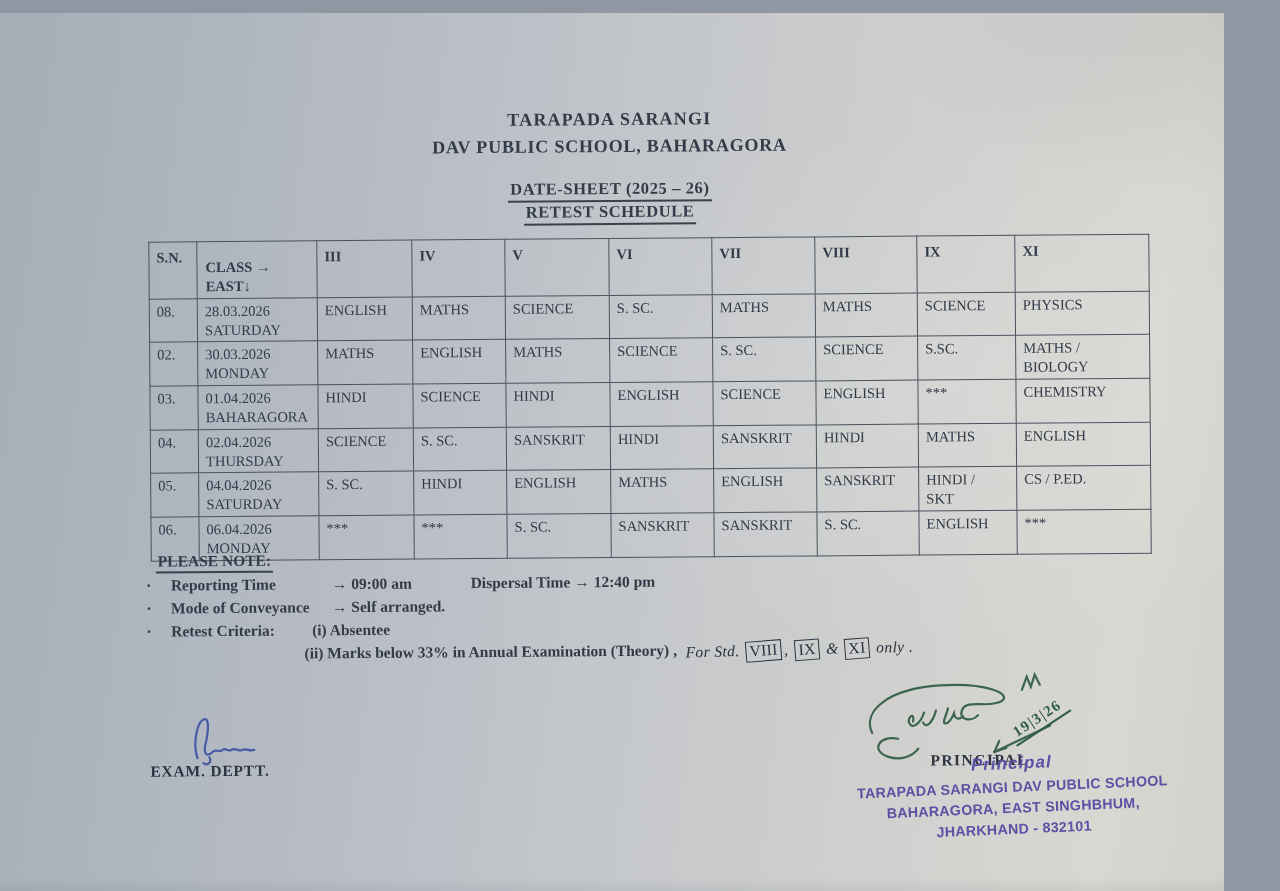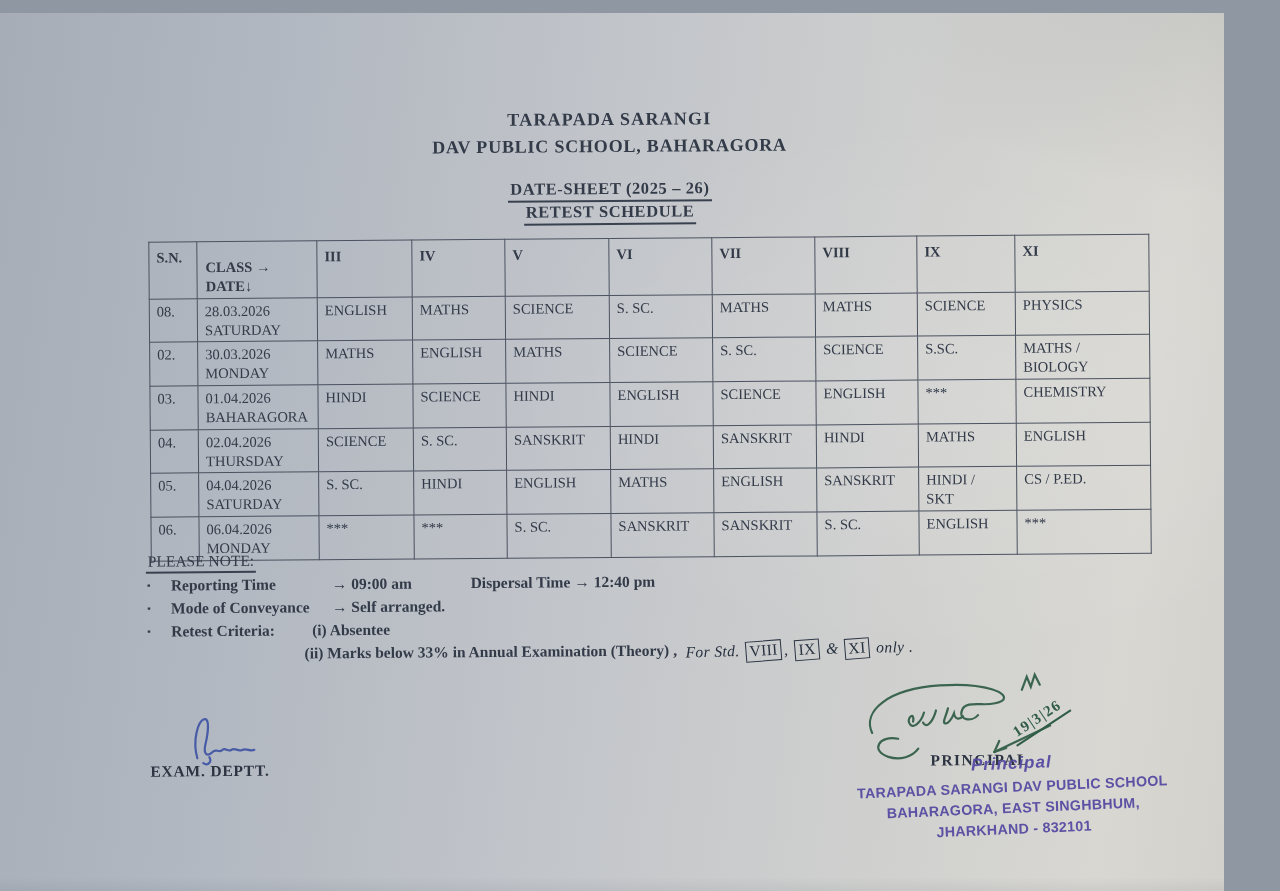--- a/index.html
+++ b/index.html
@@ -23,21 +23,21 @@
 
   table.sched{position:absolute;left:150px;top:225px;width:1000px;
     border-collapse:collapse;table-layout:fixed;font-size:14.5px;}
   table.sched th,table.sched td{border:1.6px solid #4b5260;vertical-align:top;
     padding:3px 4px 2px 7px;line-height:1.3;white-space:pre-line;text-align:left;}
   table.sched th{font-weight:bold;text-align:left;padding-top:6px;}
   table.sched th.class-th{text-align:left;padding-top:16px;padding-left:8px;}
   table.sched thead tr{height:42px;}
   table.sched tbody tr{height:42px;}
 
-  .note-head{position:absolute;left:145px;top:536px;font-size:15.5px;font-weight:normal;}
+  .note-head{position:absolute;left:155px;top:536px;font-size:15.5px;font-weight:bold;}
   .nline{position:absolute;font-size:15.5px;font-weight:bold;white-space:nowrap;}
   .bullet{display:inline-block;width:20px;font-size:10px;vertical-align:2px;}
   .lblw{display:inline-block;width:157px;}
   .valw{display:inline-block;width:135px;}
   .lblw3{display:inline-block;width:137px;}
   .hw{font-weight:normal;font-style:italic;color:#27313f;letter-spacing:0.4px;
       display:inline-block;transform:rotate(-1deg);margin-left:9px;font-size:15.5px;}
   .boxed{border:1.4px solid #2c3644;padding:0 3px 1px 3px;margin:0 2px;display:inline-block;
       transform:rotate(-3deg);font-style:normal;}
 
@@ -77,21 +77,21 @@
           <col style="width: 104px;">
           <col style="width: 103px;">
           <col style="width: 103px;">
           <col style="width: 102px;">
           <col style="width: 98px;">
           <col style="width: 134px;">
         </colgroup>
         <thead>
           <tr>
             <th>S.N.</th>
-            <th class="class-th"><div>CLASS →</div><div>DATE↓</div></th>
+            <th class="class-th"><div>CLASS →</div><div>EAST↓</div></th>
             <th>III</th>
             <th>IV</th>
             <th>V</th>
             <th>VI</th>
             <th>VII</th>
             <th>VIII</th>
             <th>IX</th>
             <th>XI</th>
           </tr>
         </thead>

